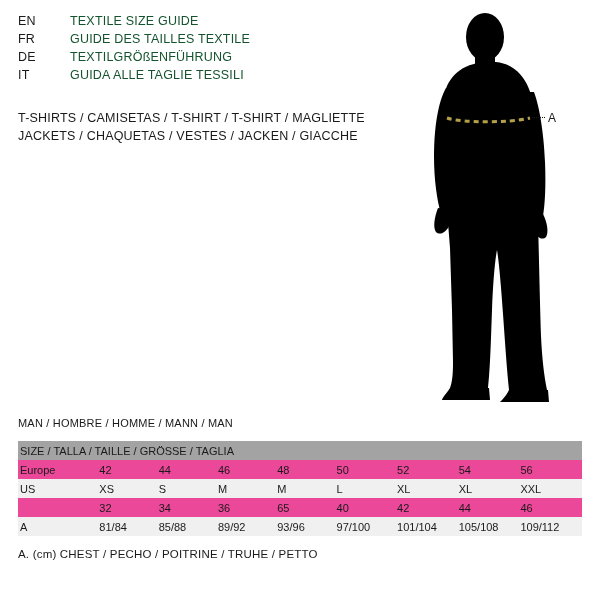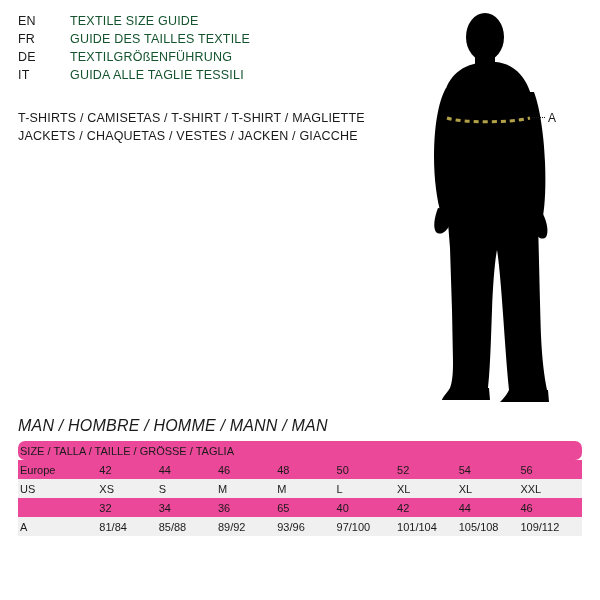--- a/index.html
+++ b/index.html
@@ -84,42 +84,41 @@
     width: 13px;
     height: 0;
     border-top: 1.5px dotted #1a1a1a;
   }
 
   
   .table-title {
     position: absolute;
     top: 417px;
     left: 18px;
-    font-size: 16px;
+    font-size: 11px;
     font-weight: normal;
     letter-spacing: 0.2px;
     color: #1a1a1a;
-    font-style: italic;
   }
   table.size-table {
     position: absolute;
     top: 441px;
     left: 18px;
     width: 564px;
     border-collapse: collapse;
     font-size: 11px;
   }
   table.size-table td {
     padding: 0;
     height: 19px;
     vertical-align: middle;
     color: #1a1a1a;
     font-weight: normal;
   }
-  .row-head td { background: #ec4899; border-radius: 7px; }
+  .row-head td { background: #a3a3a3; }
   .row-a td,
   .row-c td { background: #ec4899; }
   .row-b td,
   .row-d td { background: #f0f0f0; }
   .col-label { width: 90px; padding-left: 2px !important; }
   .col-v { width: 67px; }
   .hdr-span { padding-left: 2px !important; }
 
   .footnote {
     position: absolute;
@@ -251,14 +250,15 @@
       <td class="col-v">89/92</td>
       <td class="col-v">93/96</td>
       <td class="col-v">97/100</td>
       <td class="col-v">101/104</td>
       <td class="col-v">105/108</td>
       <td class="col-v">109/112</td>
     </tr>
   </tbody>
     </table>
 
+  <div class="footnote">A. (cm) CHEST / PECHO / POITRINE / TRUHE / PETTO</div>
 
 </div>
 
 </body></html>

